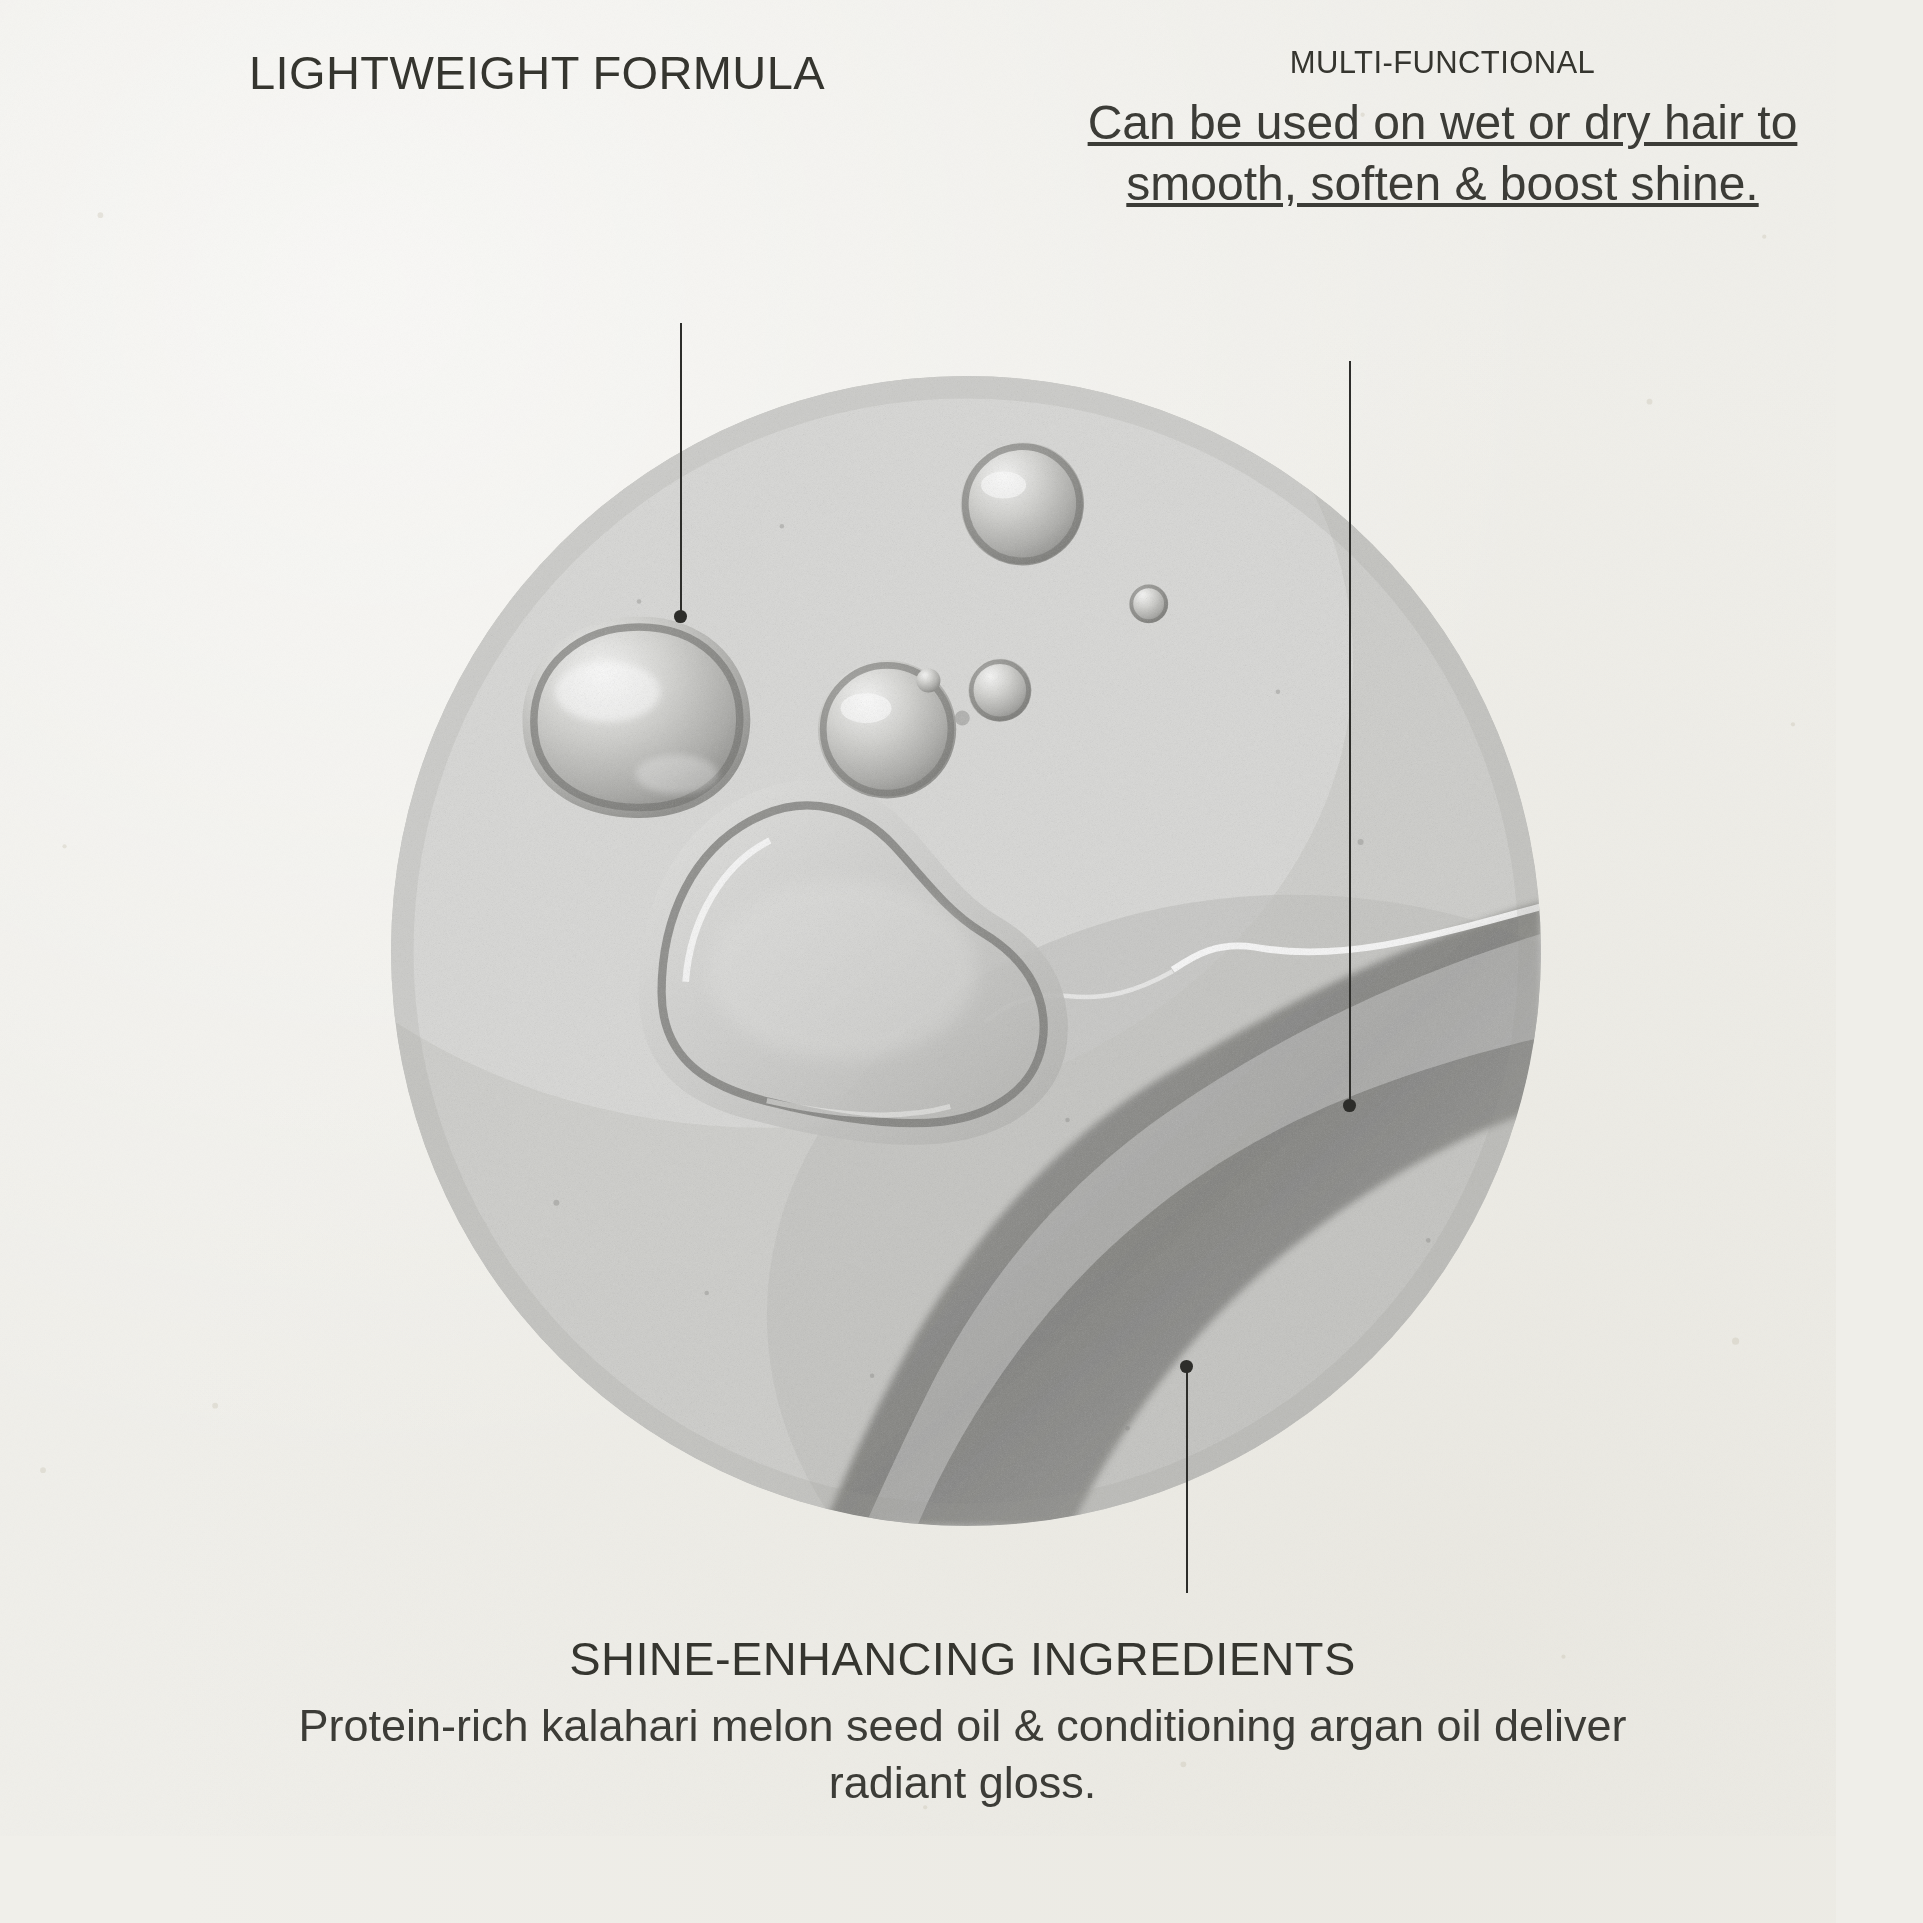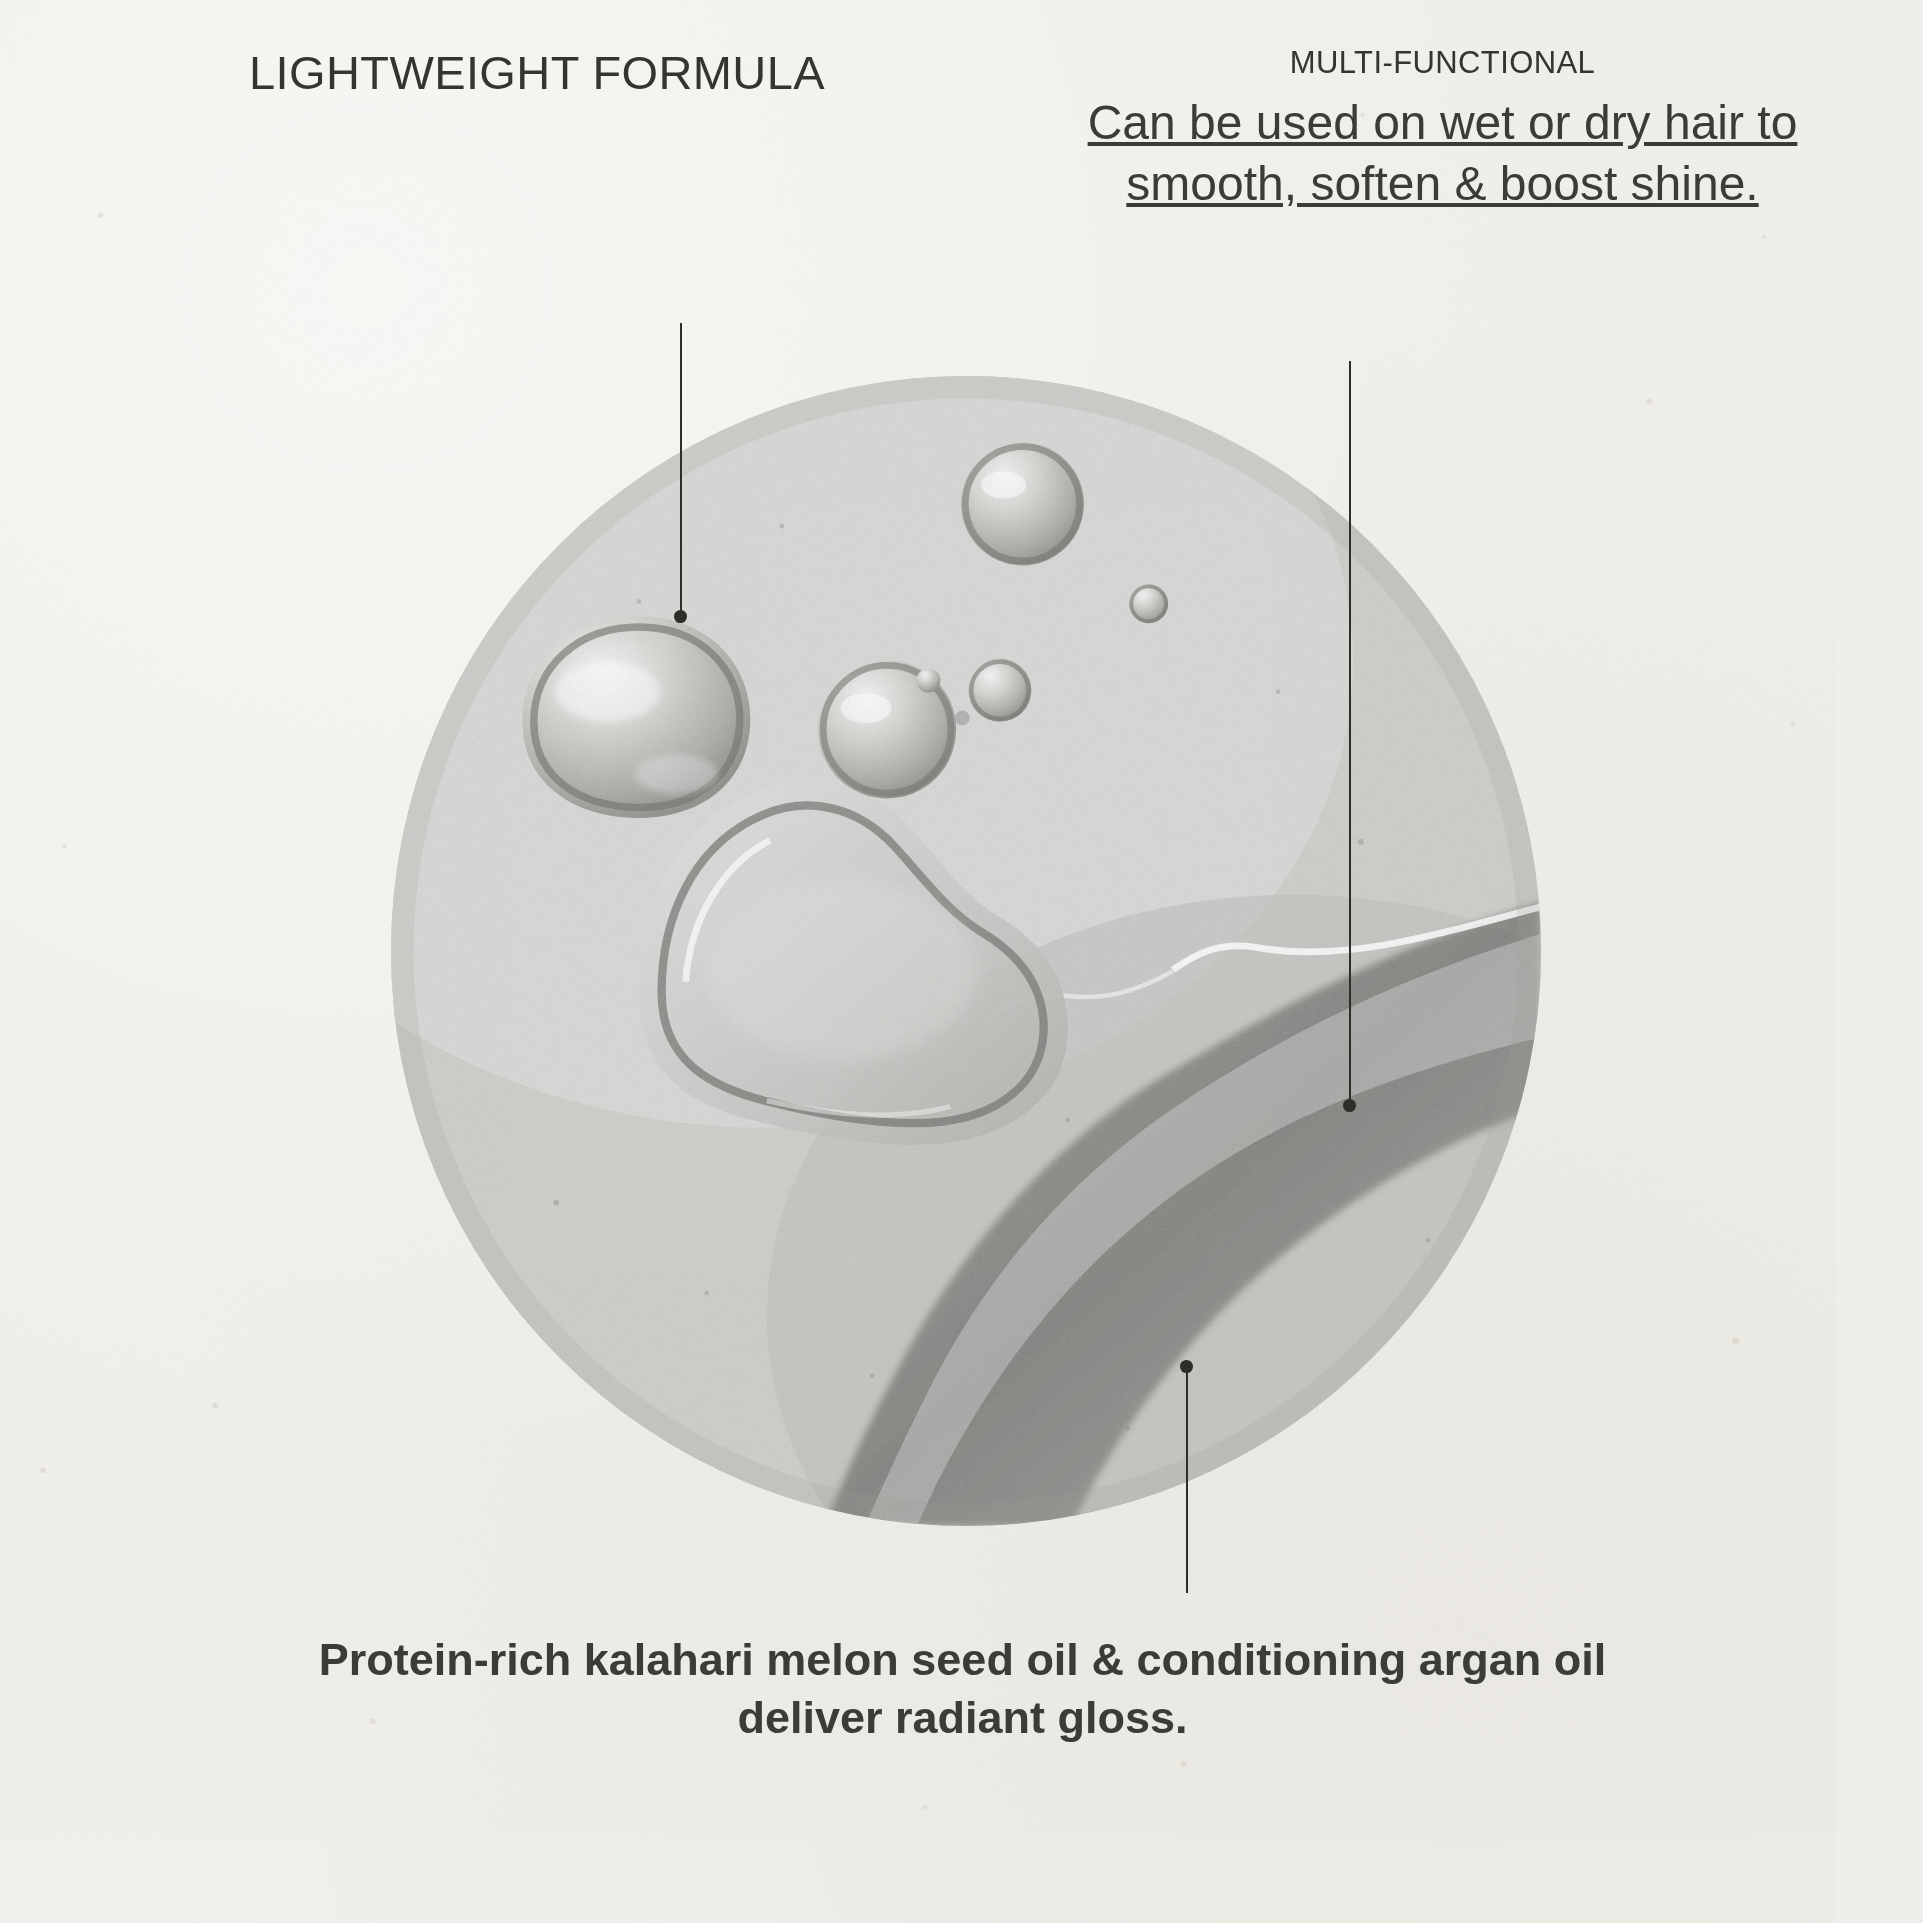--- a/index.html
+++ b/index.html
@@ -61,21 +61,21 @@
   }
   #block-multi .heading { font-size: 31px; }
   #block-multi .body { font-size: 48px; line-height: 1.28; font-weight: 400; text-decoration: underline;}
 
   #block-shine {
     left: 286px;
     top: 1631px;
     width: 1353px;
   }
   #block-shine .heading { font-size: 47px; }
-  #block-shine .body { font-size: 45px; line-height: 1.28; font-weight: 700;}
+  #block-shine .body { font-size: 45px; line-height: 1.28; font-weight: 400;}
 
   
   .leader {
     position: absolute;
     background: #2d2d2a;
   }
   .leader.vert { width: 2.3px; }
   .dot {
     position: absolute;
     width: 12.8px;
@@ -246,17 +246,18 @@
   <div class="block" id="block-lightweight">
     <h2 class="heading">LIGHTWEIGHT FORMULA</h2>
   </div>
 
   <div class="block" id="block-multi">
     <h2 class="heading">MULTI-FUNCTIONAL</h2>
     <p class="body">Can be used on wet or dry hair to smooth, soften &amp; boost shine.</p>
   </div>
 
   <div class="block" id="block-shine">
+    <h2 class="heading">SHINE-ENHANCING INGREDIENTS</h2>
     <p class="body">Protein-rich kalahari melon seed oil &amp; conditioning argan oil deliver radiant gloss.</p>
   </div>
 
 </div>
 
 
 </body></html>

